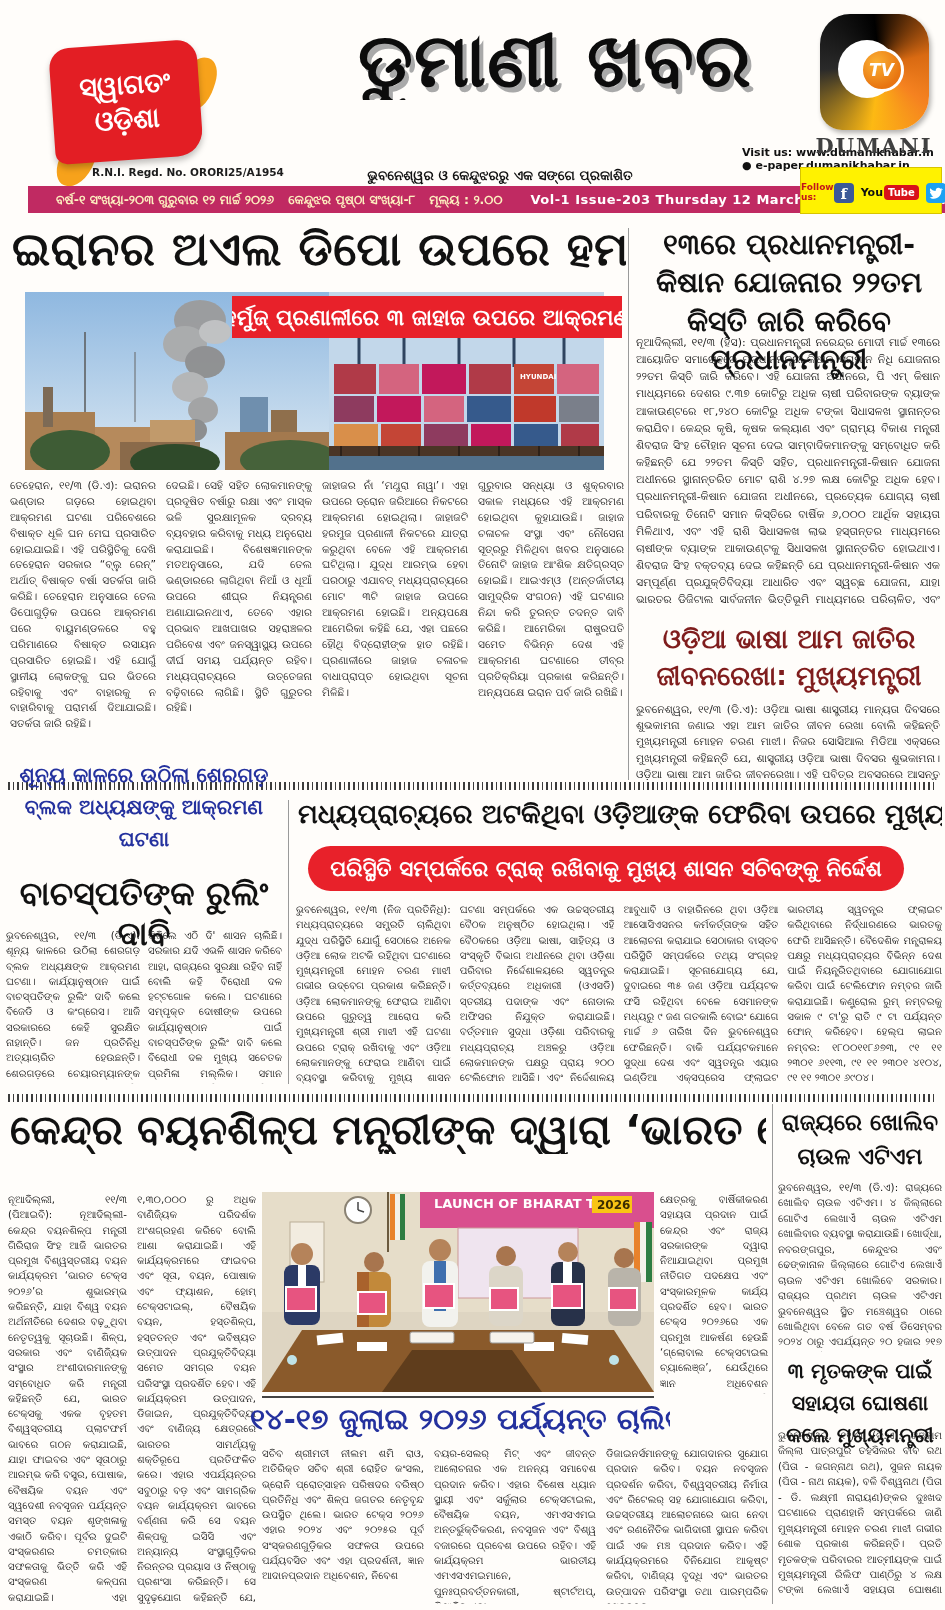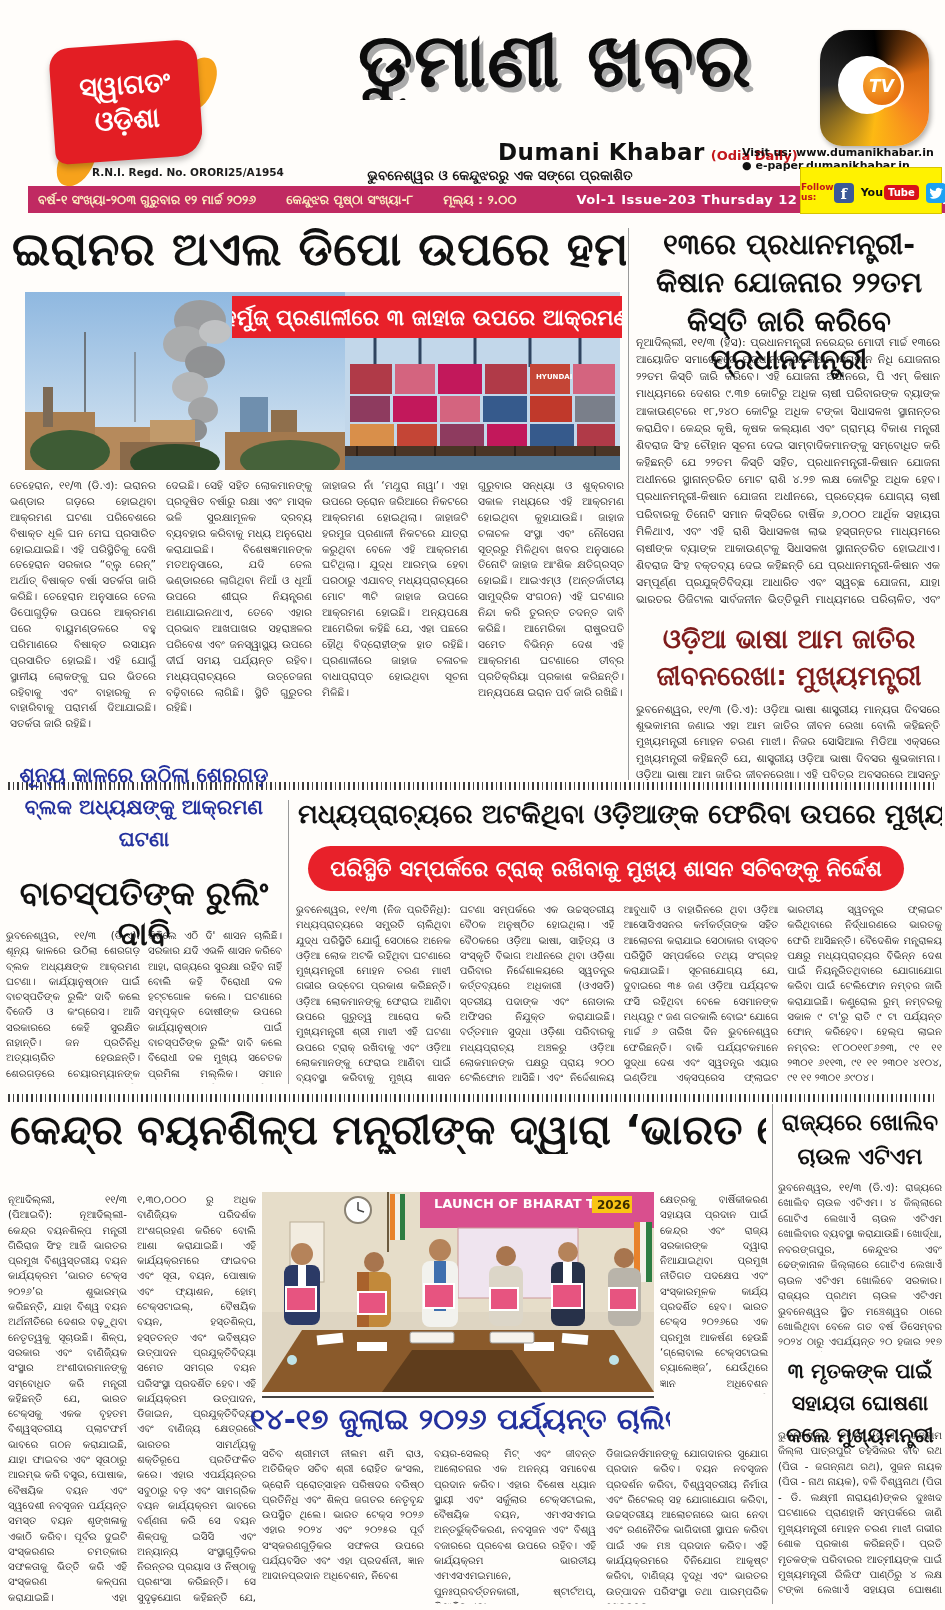--- a/index.html
+++ b/index.html
@@ -15,42 +15,42 @@
   .rni { position:absolute; left:92px; top:166px; font-size:10.5px; font-weight:bold; color:#1c1c1c; z-index:4;}
   .mast-title { position:absolute; left:300px; top:22px; width:510px; text-align:center; font-size:74px; font-weight:900;
                 letter-spacing:1px; line-height:1.05; color:#0c0c0c; text-shadow:4px 5px 0 #a9a9a9; white-space:nowrap; overflow:hidden; }
   .mast-sub { position:absolute; left:498px; top:139px; display:flex; align-items:baseline; gap:6px; }
   .mast-sub .nm { font-size:23px; font-weight:900; letter-spacing:.5px; }
   .mast-sub .sx { font-size:13px; font-weight:bold; color:#c3161c; }
   .visit { position:absolute; left:742px; top:146px; font-size:11px; font-weight:bold; color:#111; }
   .published { position:absolute; left:320px; top:167px; width:360px; text-align:center; font-size:13.5px; font-weight:bold; }
 
   .logo-wrap { position:absolute; left:805px; top:14px; width:138px; height:150px; z-index:5; text-align:center; }
-  .dtv { position:relative; width:109px; height:116px; margin:16px auto; border-radius:30px 30px 34px 22px;
+  .dtv { position:relative; width:109px; height:116px; margin:0 auto; border-radius:30px 30px 34px 22px;
          background:conic-gradient(from 130deg at 55% 45%, #f58220, #fdb913 16%, #2a2a2a 38%, #000 62%, #d96a12 85%, #f58220);
          box-shadow:2px 3px 5px rgba(0,0,0,.3); }
   .dtv .hole { position:absolute; left:18px; top:26px; width:58px; height:58px; background:#fff; border-radius:50%; }
   .dtv .tvc { position:absolute; left:40px; top:34px; width:44px; height:44px; border-radius:50%;
               background:radial-gradient(circle at 35% 30%, #fbb034, #e87511 70%); border:3px solid #fff;
               display:flex; align-items:center; justify-content:center; color:#fff; font-weight:900; font-size:17px; font-style:italic; }
   .logo-name { margin-top:3px; font-family:"DejaVu Serif", serif; font-weight:bold; font-size:21px; letter-spacing:2px; color:#404040; }
 
   .follow-strip { position:absolute; left:800px; top:167px; width:142px; height:47px; background:#fff200;
                   border:1px solid #d8c400; z-index:6; display:flex; flex-direction:row; align-items:center; padding-top:2px; }
   .follow-lbl { font-size:9px; font-weight:bold; color:#c3161c; }
   .social-row { display:flex; align-items:center; gap:7px; margin-top:2px; }
   .fb { width:20px; height:20px; background:#3b5998; border-radius:4px; color:#fff; font-weight:bold; font-size:15px;
         display:flex; align-items:flex-end; justify-content:center; font-family:"DejaVu Serif",serif; }
   .yt { display:flex; align-items:center; gap:1px; }
   .yt .you { font-size:11px; font-weight:900; color:#111; }
   .yt .tube { font-size:10px; font-weight:900; color:#fff; background:#d8121a; border-radius:4px; padding:2px 4px; }
   .tw { width:20px; height:20px; background:#1da1f2; border-radius:4px; display:flex; align-items:center; justify-content:center; }
 
   .datebar { position:absolute; left:28px; top:186px; width:917px; height:27px; background:#c02a62; display:flex;
-             align-items:center; padding:0 10px; gap:30px; z-index:2; }
+             align-items:center; padding:0 28px; gap:14px; z-index:2; }
   .datebar .od { color:#fdf0c0; font-size:12.5px; font-weight:bold; white-space:nowrap; }
   .datebar .sep { width:2px; height:18px; background:#fff; }
   .datebar .en { color:#fff; font-size:13px; font-weight:bold; white-space:nowrap; letter-spacing:.5px; }
 
   
   .jtext { font-size:10.6px; line-height:1.5; text-align:justify; color:#1a1a1a; }
   .colflex { display:flex; gap:10px; }
   .colflex > div { flex:1; overflow:hidden; }
   .vrule { position:absolute; width:1px; background:#9a9a9a; }
   .tick { position:absolute; left:8px; width:929px; height:8px;
@@ -112,24 +112,20 @@
 
   <div class="flame" style="left:180px; top:56px; transform:rotate(18deg);"></div>
   <div class="flame" style="left:60px; top:132px; transform:rotate(200deg);"></div>
   <div class="badge">
     <span>ସ୍ୱାଗତଂ</span>
     <span>ଓଡ଼ିଶା</span>
   </div>
   <div class="rni">R.N.I. Regd. No. ORORI25/A1954</div>
 
   <div class="mast-title">ଡୁମାଣୀ ଖବର</div>
-  <div class="mast-sub">
-    <span class="nm">Dumani Khabar</span>
-    <span class="sx">(Odia Daily)</span>
-  </div>
   <div class="visit">Visit us: www.dumanikhabar.in ● e-paper.dumanikhabar.in</div>
   <div class="published">ଭୁବନେଶ୍ୱର ଓ କେନ୍ଦୁଝରରୁ ଏକ ସଙ୍ଗେ ପ୍ରକାଶିତ</div>
 
   <div class="logo-wrap">
     <div class="dtv">
       <div class="hole"></div>
       <div class="tvc">TV</div>
     </div>
     <div class="logo-name">DUMANI</div>
   </div>
@@ -188,21 +184,21 @@
       <rect x="246" y="118" width="26" height="45" fill="#8f6f4c"></rect>
       <rect x="200" y="140" width="120" height="38" fill="#a3794e"></rect>
       <rect x="95" y="150" width="80" height="28" fill="#8a6a4a"></rect>
       <ellipse cx="45" cy="160" rx="40" ry="22" fill="#3e5c35"></ellipse>
       <ellipse cx="150" cy="170" rx="45" ry="18" fill="#2f4a2a"></ellipse>
       <ellipse cx="265" cy="168" rx="50" ry="20" fill="#46623a"></ellipse>
       <line x1="110" y1="60" x2="110" y2="130" stroke="#666" stroke-width="1"></line>
     </svg>
   </div>
 
-  <div class="photo" style="left:345px; top:292px; width:275px; height:178px;">
+  <div class="photo" style="left:329px; top:292px; width:275px; height:178px;">
     <svg width="275" height="178" viewBox="0 0 275 178">
       <rect width="275" height="178" fill="#c2d7ea"></rect>
       <g stroke="#2f4460" stroke-width="3">
         <line x1="30" y1="75" x2="30" y2="20"></line>
           <line x1="75" y1="75" x2="75" y2="15"></line>
         <line x1="130" y1="75" x2="130" y2="18"></line>
           <line x1="185" y1="75" x2="185" y2="14"></line>
         <line x1="235" y1="75" x2="235" y2="20"></line>
         <line x1="10" y1="34" x2="60" y2="34"></line>
           <line x1="60" y1="28" x2="110" y2="28"></line>

